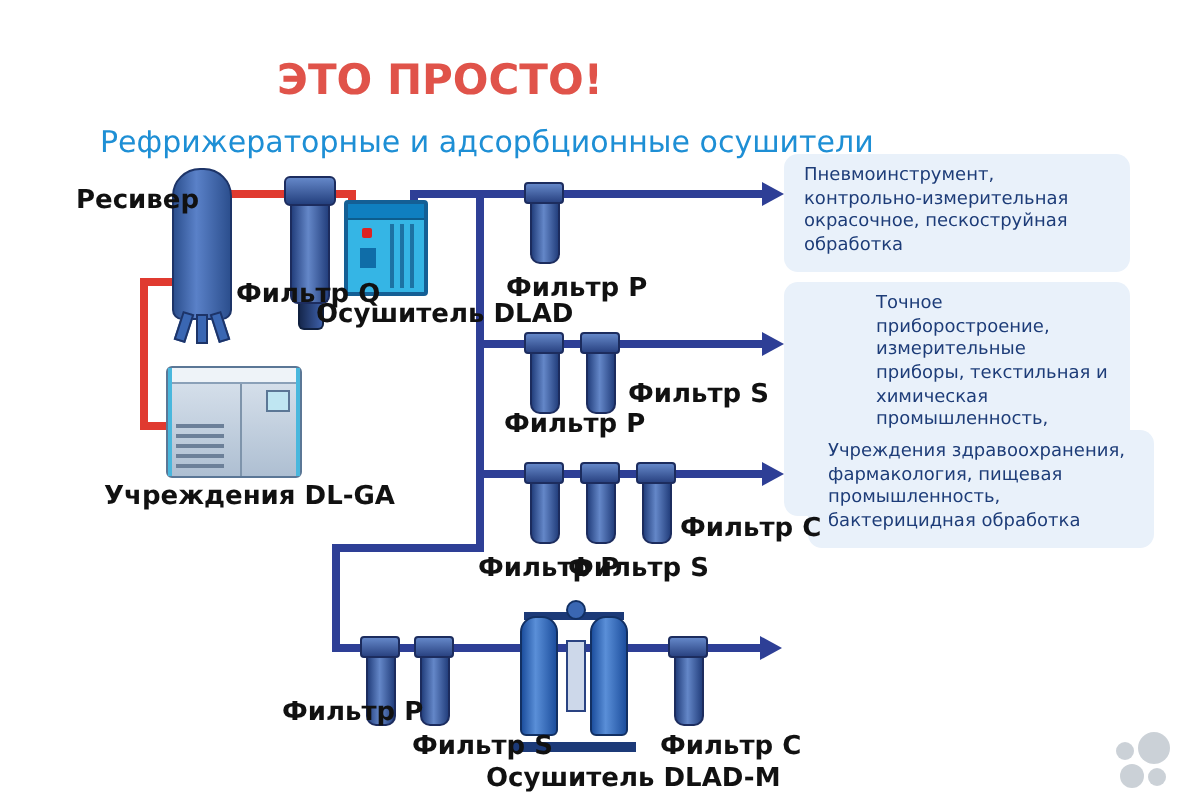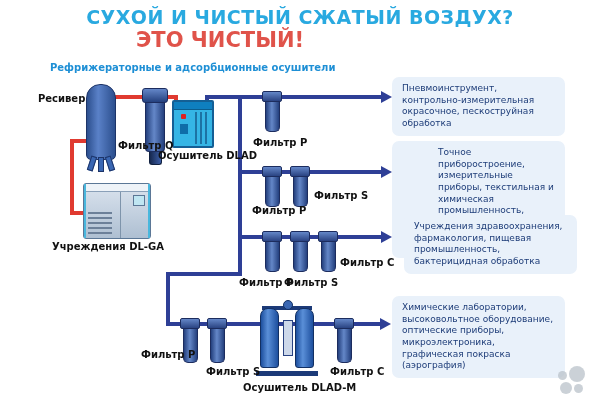--- a/index.html
+++ b/index.html
@@ -3,28 +3,28 @@
 <meta charset="utf-8">
 <style>
   html,body{margin:0;padding:0;background:#fff;}
   #stage{position:relative;width:600px;height:400px;background:#ffffff;overflow:hidden;
          font-family:"DejaVu Sans","Liberation Sans",sans-serif;}
   
   .title{position:absolute;left:0;top:6px;width:600px;text-align:center;
          font-size:19px;font-weight:bold;color:#29a9e0;letter-spacing:.5px;}
   .subtitle{position:absolute;left:0;top:28px;width:440px;text-align:center;
          font-size:21px;font-weight:bold;color:#e0534a;}
-  .section-label{position:absolute;left:50px;top:62px;font-size:10px;font-weight:bold;color:#1e8fd5;}
+  .section-label{position:absolute;left:50px;top:62px;font-size:15px;font-weight:normal;color:#1e8fd5;}
   
   .pipe{position:absolute;background:#2e3f96;z-index:1;}
   .pipe-r{position:absolute;background:#e03a30;z-index:1;}
   .arrow{position:absolute;width:0;height:0;border-top:6px solid transparent;
          border-bottom:6px solid transparent;border-left:11px solid #2e3f96;z-index:2;}
   
-  .lbl{position:absolute;font-size:10px;font-weight:bold;color:#111;white-space:nowrap;z-index:4;}
+  .lbl{position:absolute;font-size:13px;font-weight:bold;color:#111;white-space:nowrap;z-index:4;}
   
   .app{position:absolute;left:392px;width:173px;background:#e9f1fa;border-radius:7px;
        padding:6px 10px;box-sizing:border-box;font-size:9px;line-height:1.3;color:#1d3c78;z-index:1;}
   
   .filter{position:absolute;width:20px;z-index:3;}
   .f-cap{height:9px;background:linear-gradient(180deg,#6487c8,#2a4382);
          border:1px solid #1c2c5e;border-radius:2px;}
   .f-body{width:13px;margin:0 auto;height:29px;
          background:linear-gradient(90deg,#24407e,#6487c8 45%,#24407e);
          border:1px solid #1c2c5e;border-top:none;border-radius:0 0 5px 5px;}
@@ -80,22 +80,21 @@
         color:rgba(185,194,202,.75);}
   .wm-logo{position:relative;width:30px;height:30px;margin-right:4px;}
   .wm-logo i{position:absolute;border-radius:50%;background:rgba(185,194,202,.75);}
   .wm-text{font-size:27px;font-weight:bold;letter-spacing:-1px;}
 </style>
 </head>
 <body>
 
 <div id="stage">
 
-  <div class="title">СУХОЙ И ЧИСТЫЙ СЖАТЫЙ ВОЗДУХ?</div>
-  <div class="subtitle">ЭТО ЧИСТЫЙ!</div>
+  <div class="subtitle">ЭТО ПРОСТО!</div>
   <div class="section-label">Рефрижераторные и адсорбционные осушители</div>
 
   <div class="pipe-r" style="left:70px;top:139px;width:4px;height:76px;"></div>
   <div class="pipe-r" style="left:70px;top:211px;width:24px;height:4px;"></div>
   <div class="pipe-r" style="left:70px;top:139px;width:22px;height:4px;"></div>
   <div class="pipe-r" style="left:106px;top:95px;width:72px;height:4px;"></div>
   <div class="pipe-r" style="left:174px;top:95px;width:4px;height:9px;"></div>
 
   <div class="pipe" style="left:205px;top:95px;width:4px;height:9px;"></div>
   <div class="pipe" style="left:205px;top:95px;width:177px;height:4px;"></div>
@@ -194,21 +193,20 @@
       <div class="base"></div>
   </div>
   <div class="lbl" style="left:141px;top:349px;">Фильтр P</div>
   <div class="lbl" style="left:206px;top:366px;">Фильтр S</div>
   <div class="lbl" style="left:330px;top:366px;">Фильтр C</div>
   <div class="lbl" style="left:243px;top:382px;">Осушитель DLAD-M</div>
 
   <div class="app" style="top:77px;min-height:52px;">Пневмоинструмент, контрольно-измерительная окрасочное, пескоструйная обработка</div>
   <div class="app" style="top:141px;min-height:64px;padding-left:46px;">Точное приборостроение, измерительные приборы, текстильная и химическая промышленность, электроника, окрасочное оборудование</div>
   <div class="app" style="top:215px;min-height:54px;margin-left:12px;">Учреждения здравоохранения, фармакология, пищевая промышленность, бактерицидная обработка</div>
-  <div class="app" style="top:296px;min-height:60px;">Химические лаборатории, высоковольтное оборудование, оптические приборы, микроэлектроника, графическая покраска (аэрография)</div>
 
   <div class="watermark">
     <span class="wm-logo">
       <i style="left:0;top:5px;width:9px;height:9px;"></i>
       <i style="left:11px;top:0;width:16px;height:16px;"></i>
       <i style="left:2px;top:16px;width:12px;height:12px;"></i>
       <i style="left:16px;top:18px;width:9px;height:9px;"></i>
     </span>
   </div>
 

